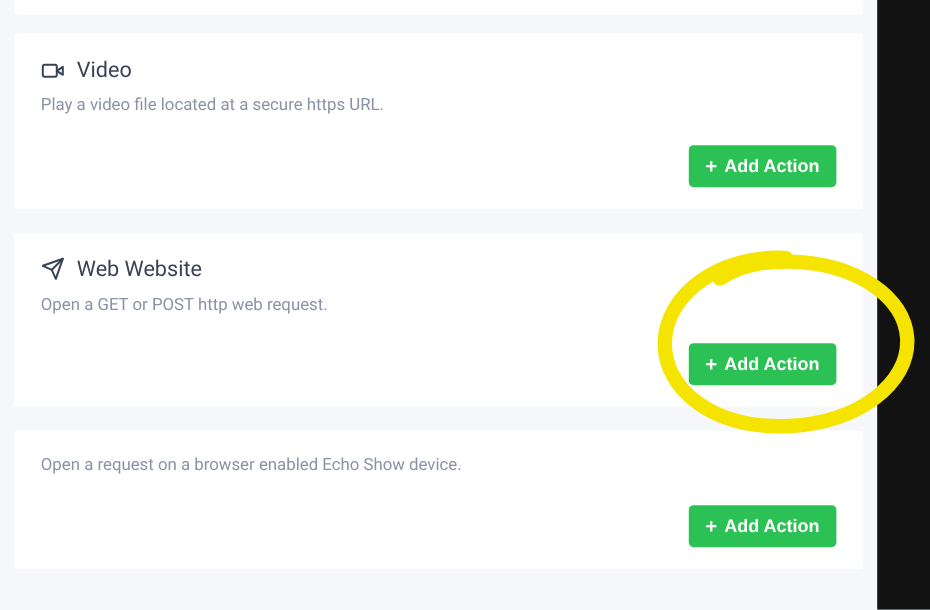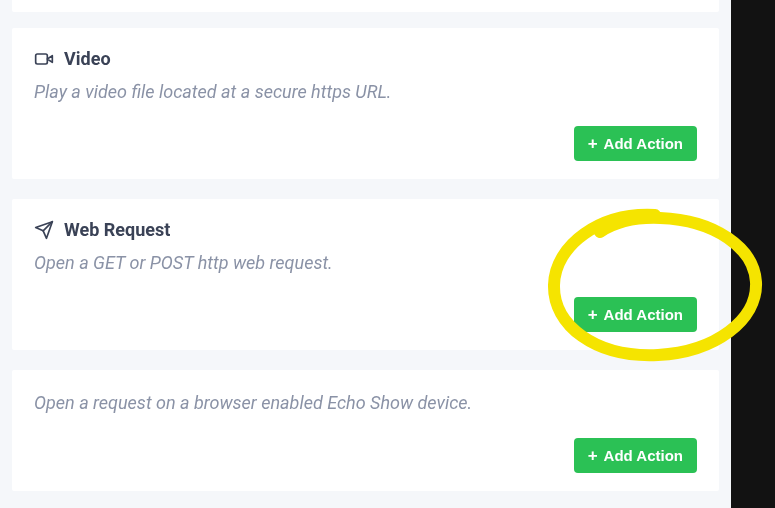--- a/index.html
+++ b/index.html
@@ -40,28 +40,27 @@
       border-radius: 0 0 2px 2px;
     }
     .card-header {
       display: flex;
       align-items: center;
       gap: 10px;
       margin-bottom: 10px;
     }
     .card-title {
       font-size: 18px;
-      font-weight: 700;
+      font-weight: 400;
       color: #3a4256;
     }
     .card-desc {
-      font-size: 18px;
+      font-size: 14px;
       color: #8a92a6;
       line-height: 1.4;
-      font-style: italic;
     }
     .card-footer {
       display: flex;
       justify-content: flex-end;
       margin-top: 22px;
     }
     .btn-add {
       background: #2bc155;
       color: #ffffff;
       border: none;
@@ -119,21 +118,21 @@
   </div>
 
   <div class="card">
     <div class="card-header">
       <span class="icon">
         <svg viewBox="0 0 24 24" fill="none" stroke="currentColor" stroke-width="2" stroke-linecap="round" stroke-linejoin="round">
           <line x1="22" y1="2" x2="11" y2="13"></line>
           <polygon points="22 2 15 22 11 13 2 9 22 2"></polygon>
         </svg>
       </span>
-      <span class="card-title">Web Request</span>
+      <span class="card-title">Web Website</span>
     </div>
     <p class="card-desc">Open a GET or POST http web request.</p>
     <div class="card-footer">
       <button class="btn-add">
         <span class="plus">+</span>
         <span>Add Action</span>
       </button>
     </div>
   </div>
 

